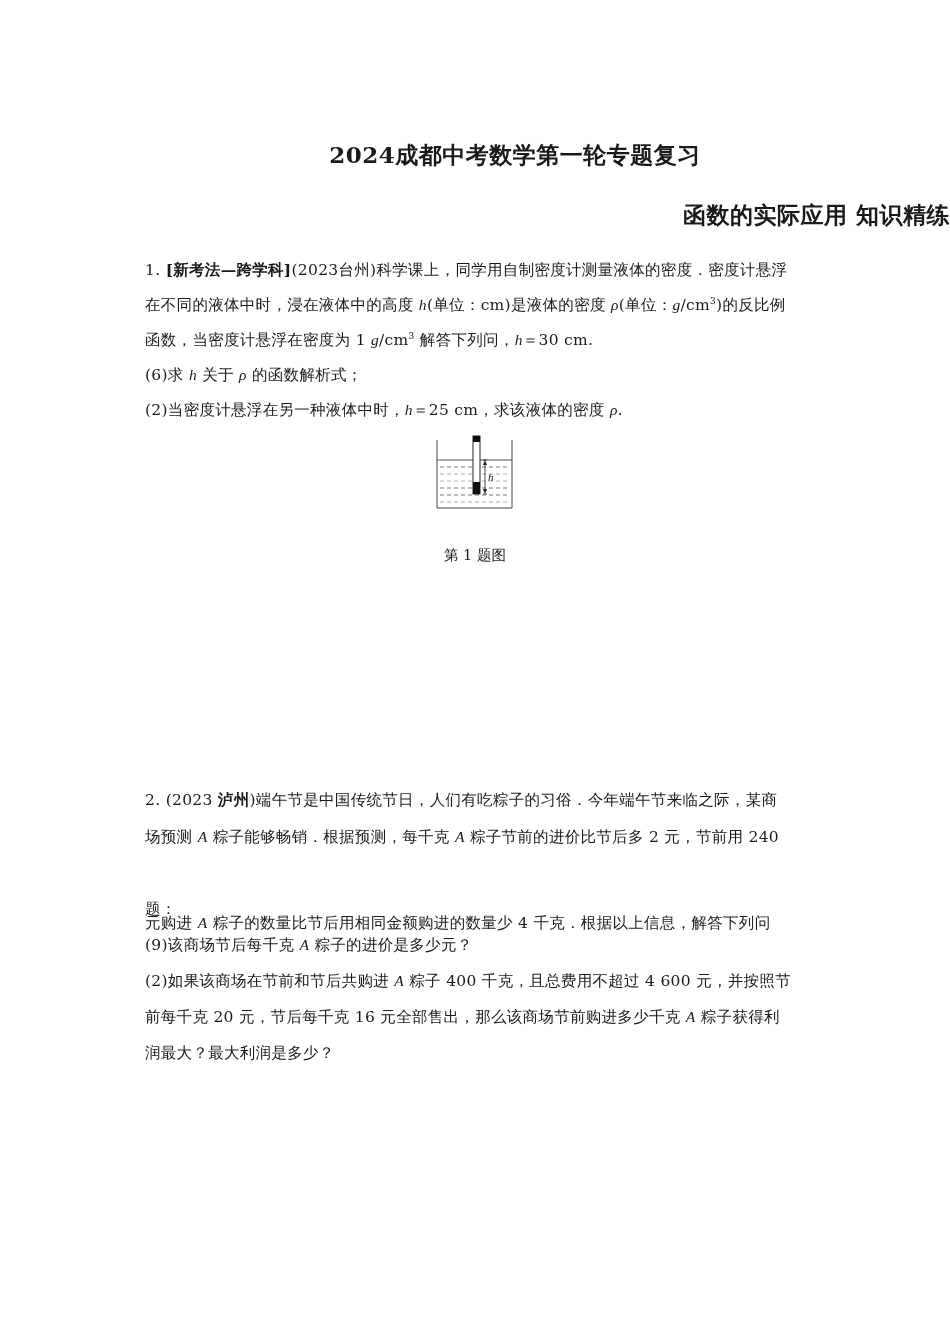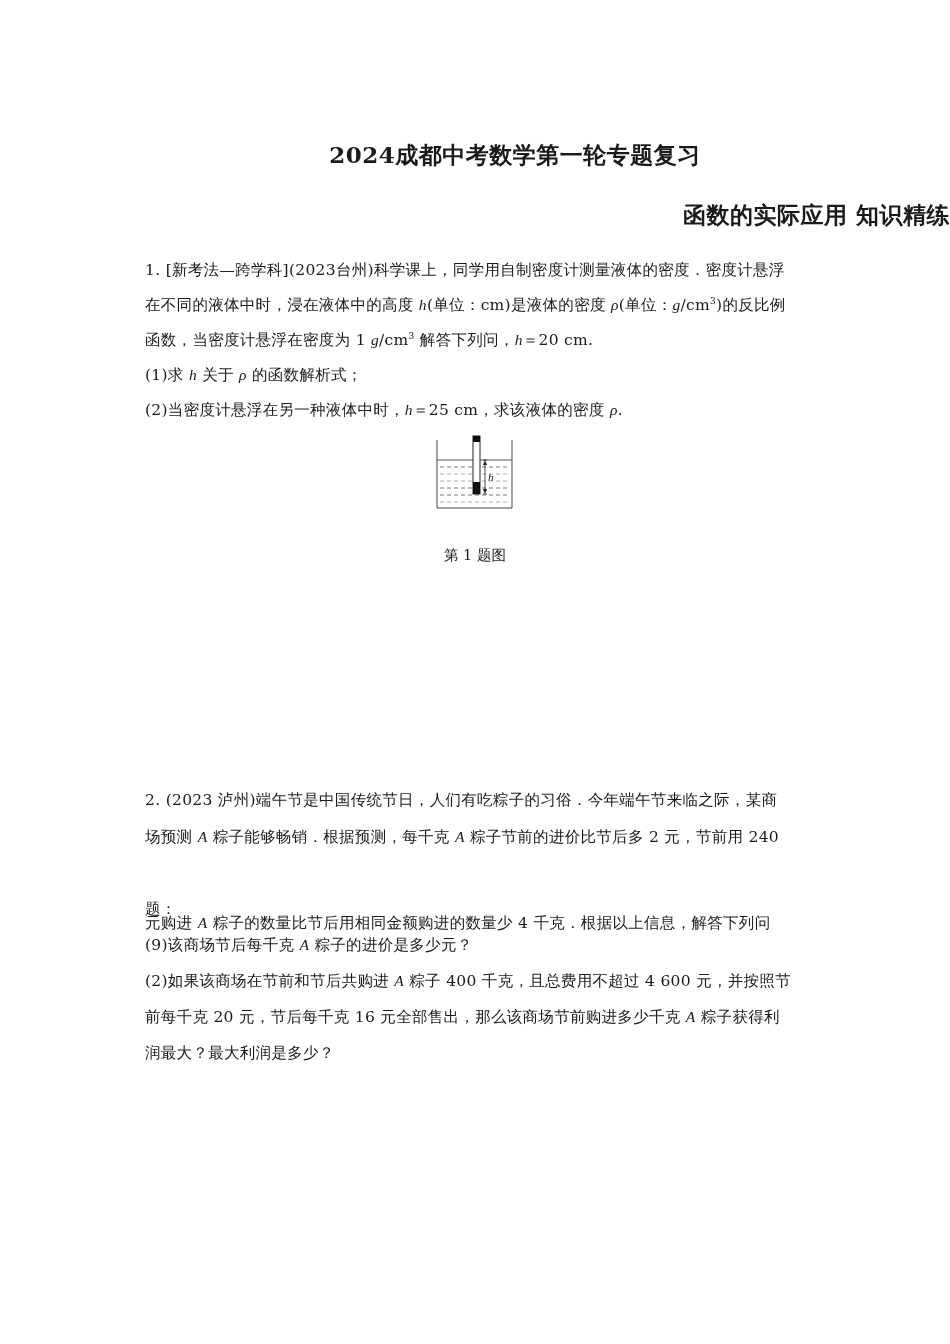--- a/index.html
+++ b/index.html
@@ -5,42 +5,42 @@
   html, body { margin: 0; padding: 0; background: #ffffff; }
   body { width: 950px; height: 1344px; position: relative; overflow: hidden;
          font-family: "DejaVu Serif", "Liberation Serif", serif; color: #1a1a1a; }
   .title { position: absolute; left: 0; width: 950px; text-align: center;
            font-weight: bold; font-size: 23px; letter-spacing: 0.5px; }
   .title.t1 { top: 140px; margin-left: 40px; }
   .title.t2 { top: 200px; text-align: right; }
   .line { position: absolute; left: 145px; width: 665px; font-size: 15.5px;
           line-height: 22px; white-space: nowrap; letter-spacing: 0.3px; }
   .it { font-style: italic; font-family: "Liberation Serif", serif; }
-  .b { font-weight: normal; }
+  .b { font-weight: bold; }
   sup { font-size: 9px; vertical-align: 6px; line-height: 0; }
   .caption { position: absolute; left: 0; width: 950px; text-align: center; top: 546px;
              font-size: 14.5px; }
   .figure { position: absolute; left: 430px; top: 432px; width: 90px; height: 80px; }
 </style>
 </head>
 <body>
 
 <div>
 
   <div class="title t1">2024成都中考数学第一轮专题复习</div>
   <div class="title t2">函数的实际应用  知识精练</div>
 
   <div>
     <div class="line" style="top:259px"><span>1. </span><span class="b">[新考法—跨学科]</span><span>(2023台州)</span><span>科学课上，同学用自制密度计测量液体的密度．密度计悬浮</span></div>
 
     <div class="line" style="top:294px"><span>在不同的液体中时，浸在液体中的高度 </span><span class="it">h</span><span>(单位：cm)是液体的密度 </span><span class="it">ρ</span><span>(单位：</span><span class="it">g</span><span>/cm</span><sup>3</sup><span>)的反比例</span></div>
 
-    <div class="line" style="top:329px"><span>函数，当密度计悬浮在密度为 1 </span><span class="it">g</span><span>/cm</span><sup>3</sup><span> 解答下列问，</span><span class="it">h</span><span>＝20 cm.</span></div>
+    <div class="line" style="top:329px"><span>函数，当密度计悬浮在密度为 1 </span><span class="it">g</span><span>/cm</span><sup>3</sup><span> 解答下列问，</span><span class="it">h</span><span>＝30 cm.</span></div>
 
-    <div class="line" style="top:364px"><span>(1)求 </span><span class="it">h</span><span> 关于 </span><span class="it">ρ</span><span> 的函数解析式；</span></div>
+    <div class="line" style="top:364px"><span>(6)求 </span><span class="it">h</span><span> 关于 </span><span class="it">ρ</span><span> 的函数解析式；</span></div>
 
     <div class="line" style="top:399px"><span>(2)当密度计悬浮在另一种液体中时，</span><span class="it">h</span><span>＝25 cm，求该液体的密度 </span><span class="it">ρ</span><span>.</span></div>
 
     <div class="figure">
       <svg width="90" height="80" viewBox="0 0 90 80">
 
         <polyline points="7,8 7,76 82,76 82,8" fill="none" stroke="#444" stroke-width="1"></polyline>
 
         <line x1="7" y1="28" x2="82" y2="28" stroke="#444" stroke-width="0.9"></line>
 

